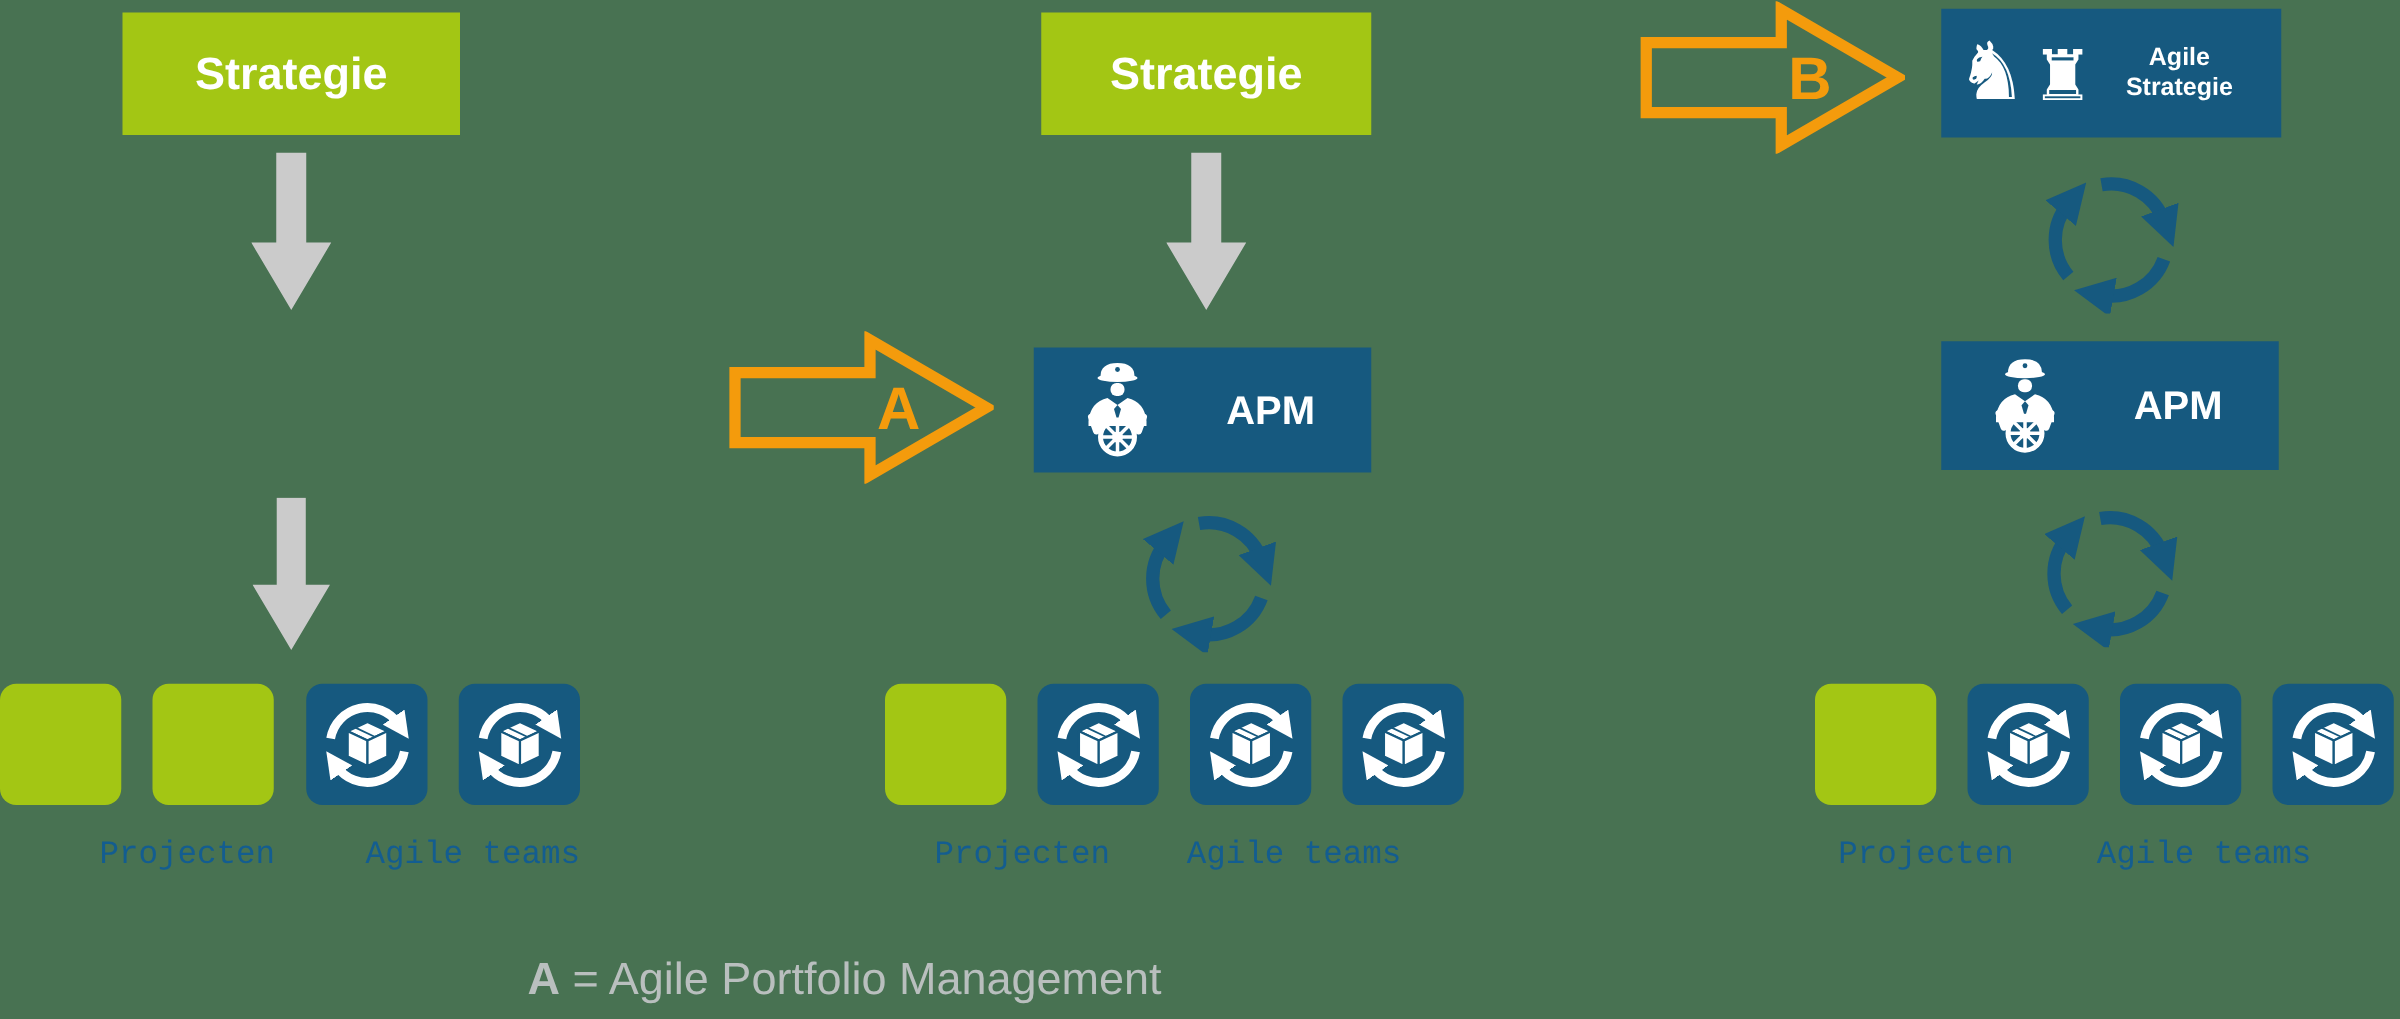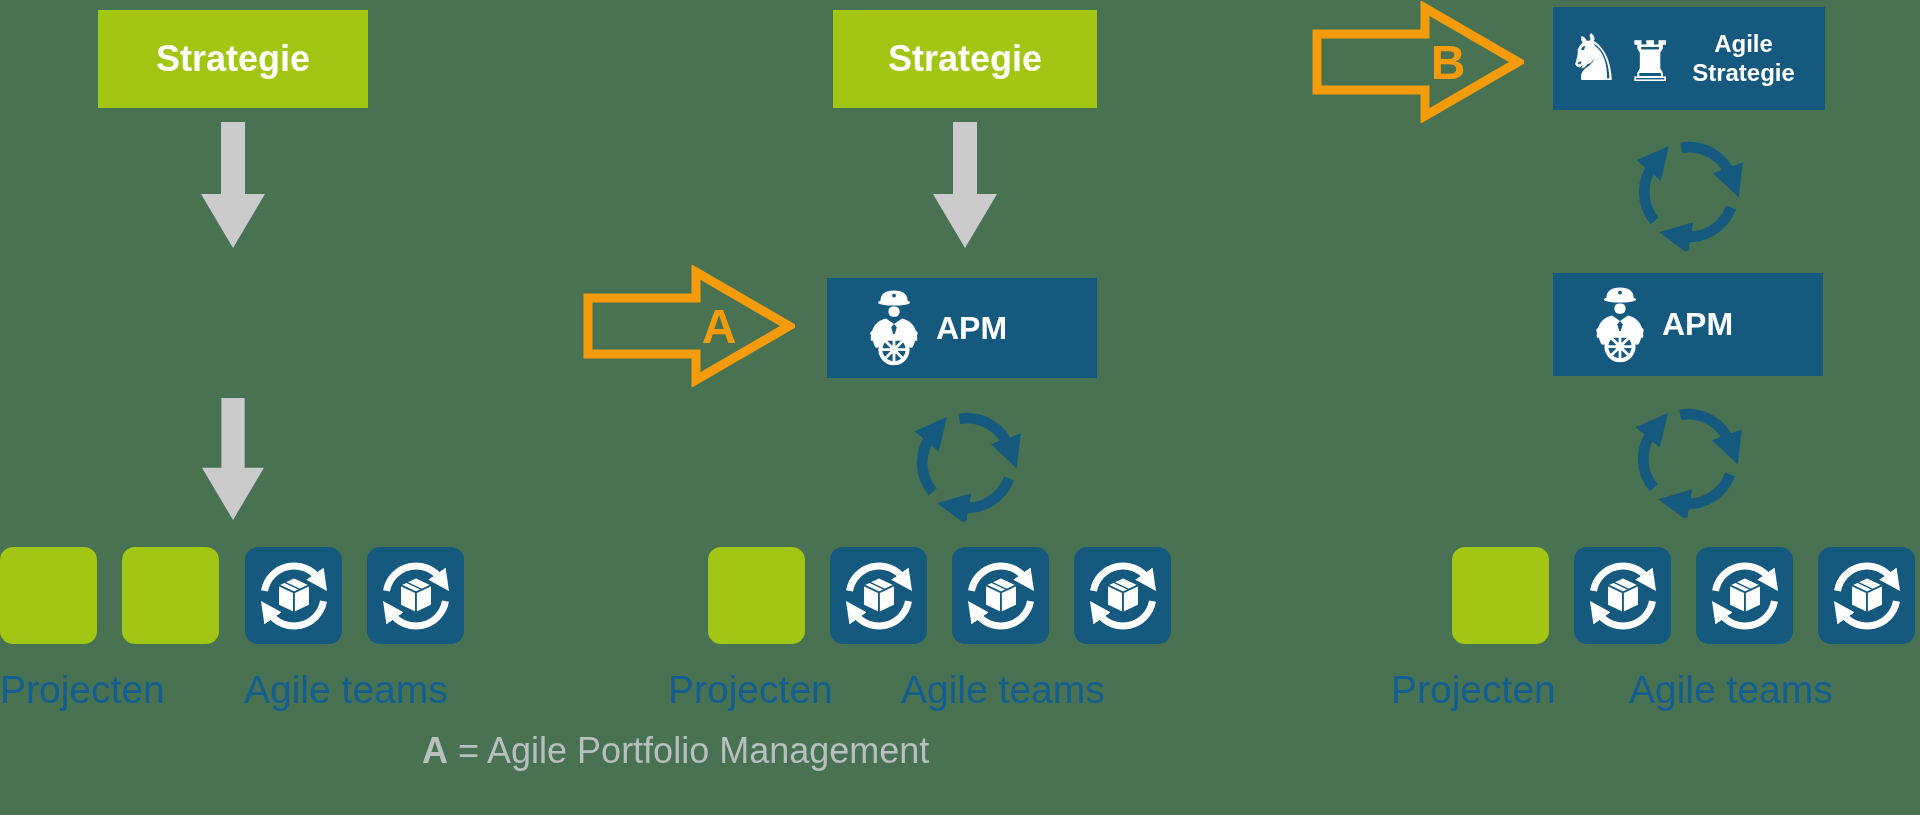--- a/index.html
+++ b/index.html
@@ -13,35 +13,35 @@
     position:absolute;display:flex;align-items:center;justify-content:center;
     color:#ffffff;font-weight:bold;box-sizing:border-box;
   }
   .box.green{background:#a3c614;}
   .box.blue{background:#16597f;}
   .box .lbl{white-space:pre;}
   .strat-lbl{font-size:36px;}
   .ppm-lbl{font-size:38px;}
   .iconbox{justify-content:flex-start;padding-left:25px;}
   .icon-slot{width:84px;display:flex;align-items:center;justify-content:center;flex:0 0 auto;}
-  .apm-text{flex:1;font-size:32px;}
-  .as-text{flex:1;text-align:center;font-size:24px;line-height:1.18;}
+  .apm-text{flex:1;text-align:center;font-size:32px;}
+  .as-text{flex:1;text-align:center;font-size:20px;line-height:1.18;}
   .chess-row{
     display:flex;align-items:flex-end;justify-content:center;gap:3px;
     font-family:"DejaVu Sans",sans-serif;color:#ffffff;line-height:0.9;
   }
   .chess-knight{font-size:64px;}
   .chess-rook{font-size:56px;}
   .sq{position:absolute;width:97px;height:97px;border-radius:13px;}
   .sq.green{background:#a3c614;}
   .sq.blue{background:#16597f;display:flex;align-items:center;justify-content:center;}
   .sq.blue svg{width:88px;height:88px;}
   .row-label{
-    position:absolute;width:220px;text-align:left;
-    color:#135d90;font-size:39px;
+    position:absolute;width:220px;text-align:right;
+    color:#135d90;font-size:26px;font-family:Liberation Mono, monospace;
   }
   .legend{position:absolute;font-size:36px;color:#b9bfbe;white-space:pre;}
   .legend b{font-weight:bold;}
   .cycle-svg{width:118px;height:118px;}
   .arrow-letter{
     font-family:"Liberation Sans",sans-serif;font-weight:bold;font-size:48px;fill:#f49b0c;
   }
   .defs-svg{position:absolute;width:0;height:0;}
 </style>
 </head>
@@ -229,16 +229,16 @@
   </div>
   <div class="sq blue" style="left:1818px;top:547px">
     <svg viewBox="0 0 100 100">
         <use href="#sym-package"></use>
       </svg>
   </div>
 
   <div class="row-label" style="left:1391px;top:668px">Projecten</div>
   <div class="row-label" style="left:1629px;top:668px">Agile teams</div>
 
-  <div class="legend" style="left:422px;top:730px"><b>A</b><span> = Agile Portfolio Management</span></div>
+  <div class="legend" style="left:422px;top:762px"><b>A</b><span> = Agile Portfolio Management</span></div>
 
 
 </div>
 
 </body></html>

